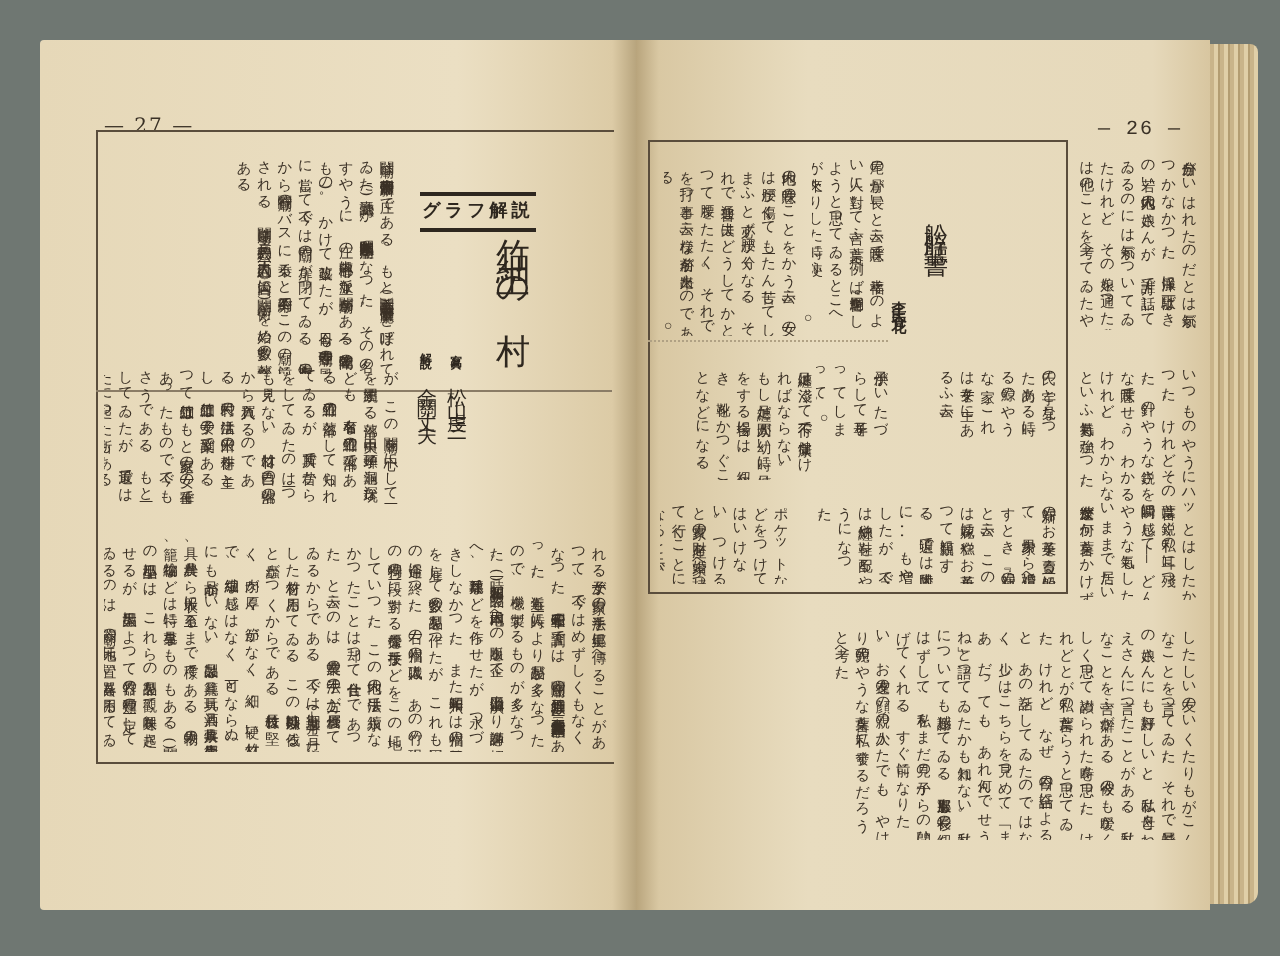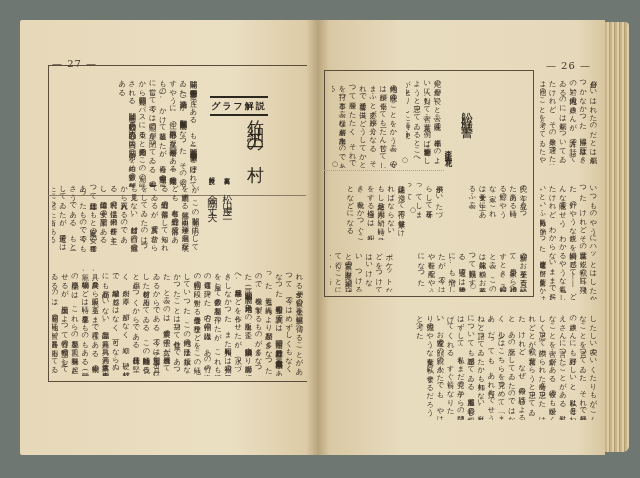--- a/index.html
+++ b/index.html
@@ -18,20 +18,21 @@
     overflow:hidden;
   }
   .page.left {
     left:0; width:298px;
     background:linear-gradient(90deg,#e6d8b8 0%,#ebdfc3 70%,#dccba6 96%,#b8a57e 100%);
     border-radius:2px 0 0 2px;
   }
   .page.right {
     left:298px; width:287px;
     background:linear-gradient(90deg,#b8a47c 0%,#d9c8a3 4%,#e8dcbf 30%,#e6d9bb 90%,#d8c6a0 100%);
+    font-family:Liberation Mono, monospace;
   }
   .edges {
     position:absolute; left:585px; top:2px; width:24px; height:430px;
     background:repeating-linear-gradient(90deg,#c9b48a 0 2px,#e0cfa8 2px 4px,#b39d72 4px 5px);
     border-radius:0 4px 6px 0;
   }
   .page-number {
     position:absolute; font-size:10px; color:#3a3126; letter-spacing:1px;margin-left:16px;
   }
   .left .page-number { left:16px; top:38px; }

